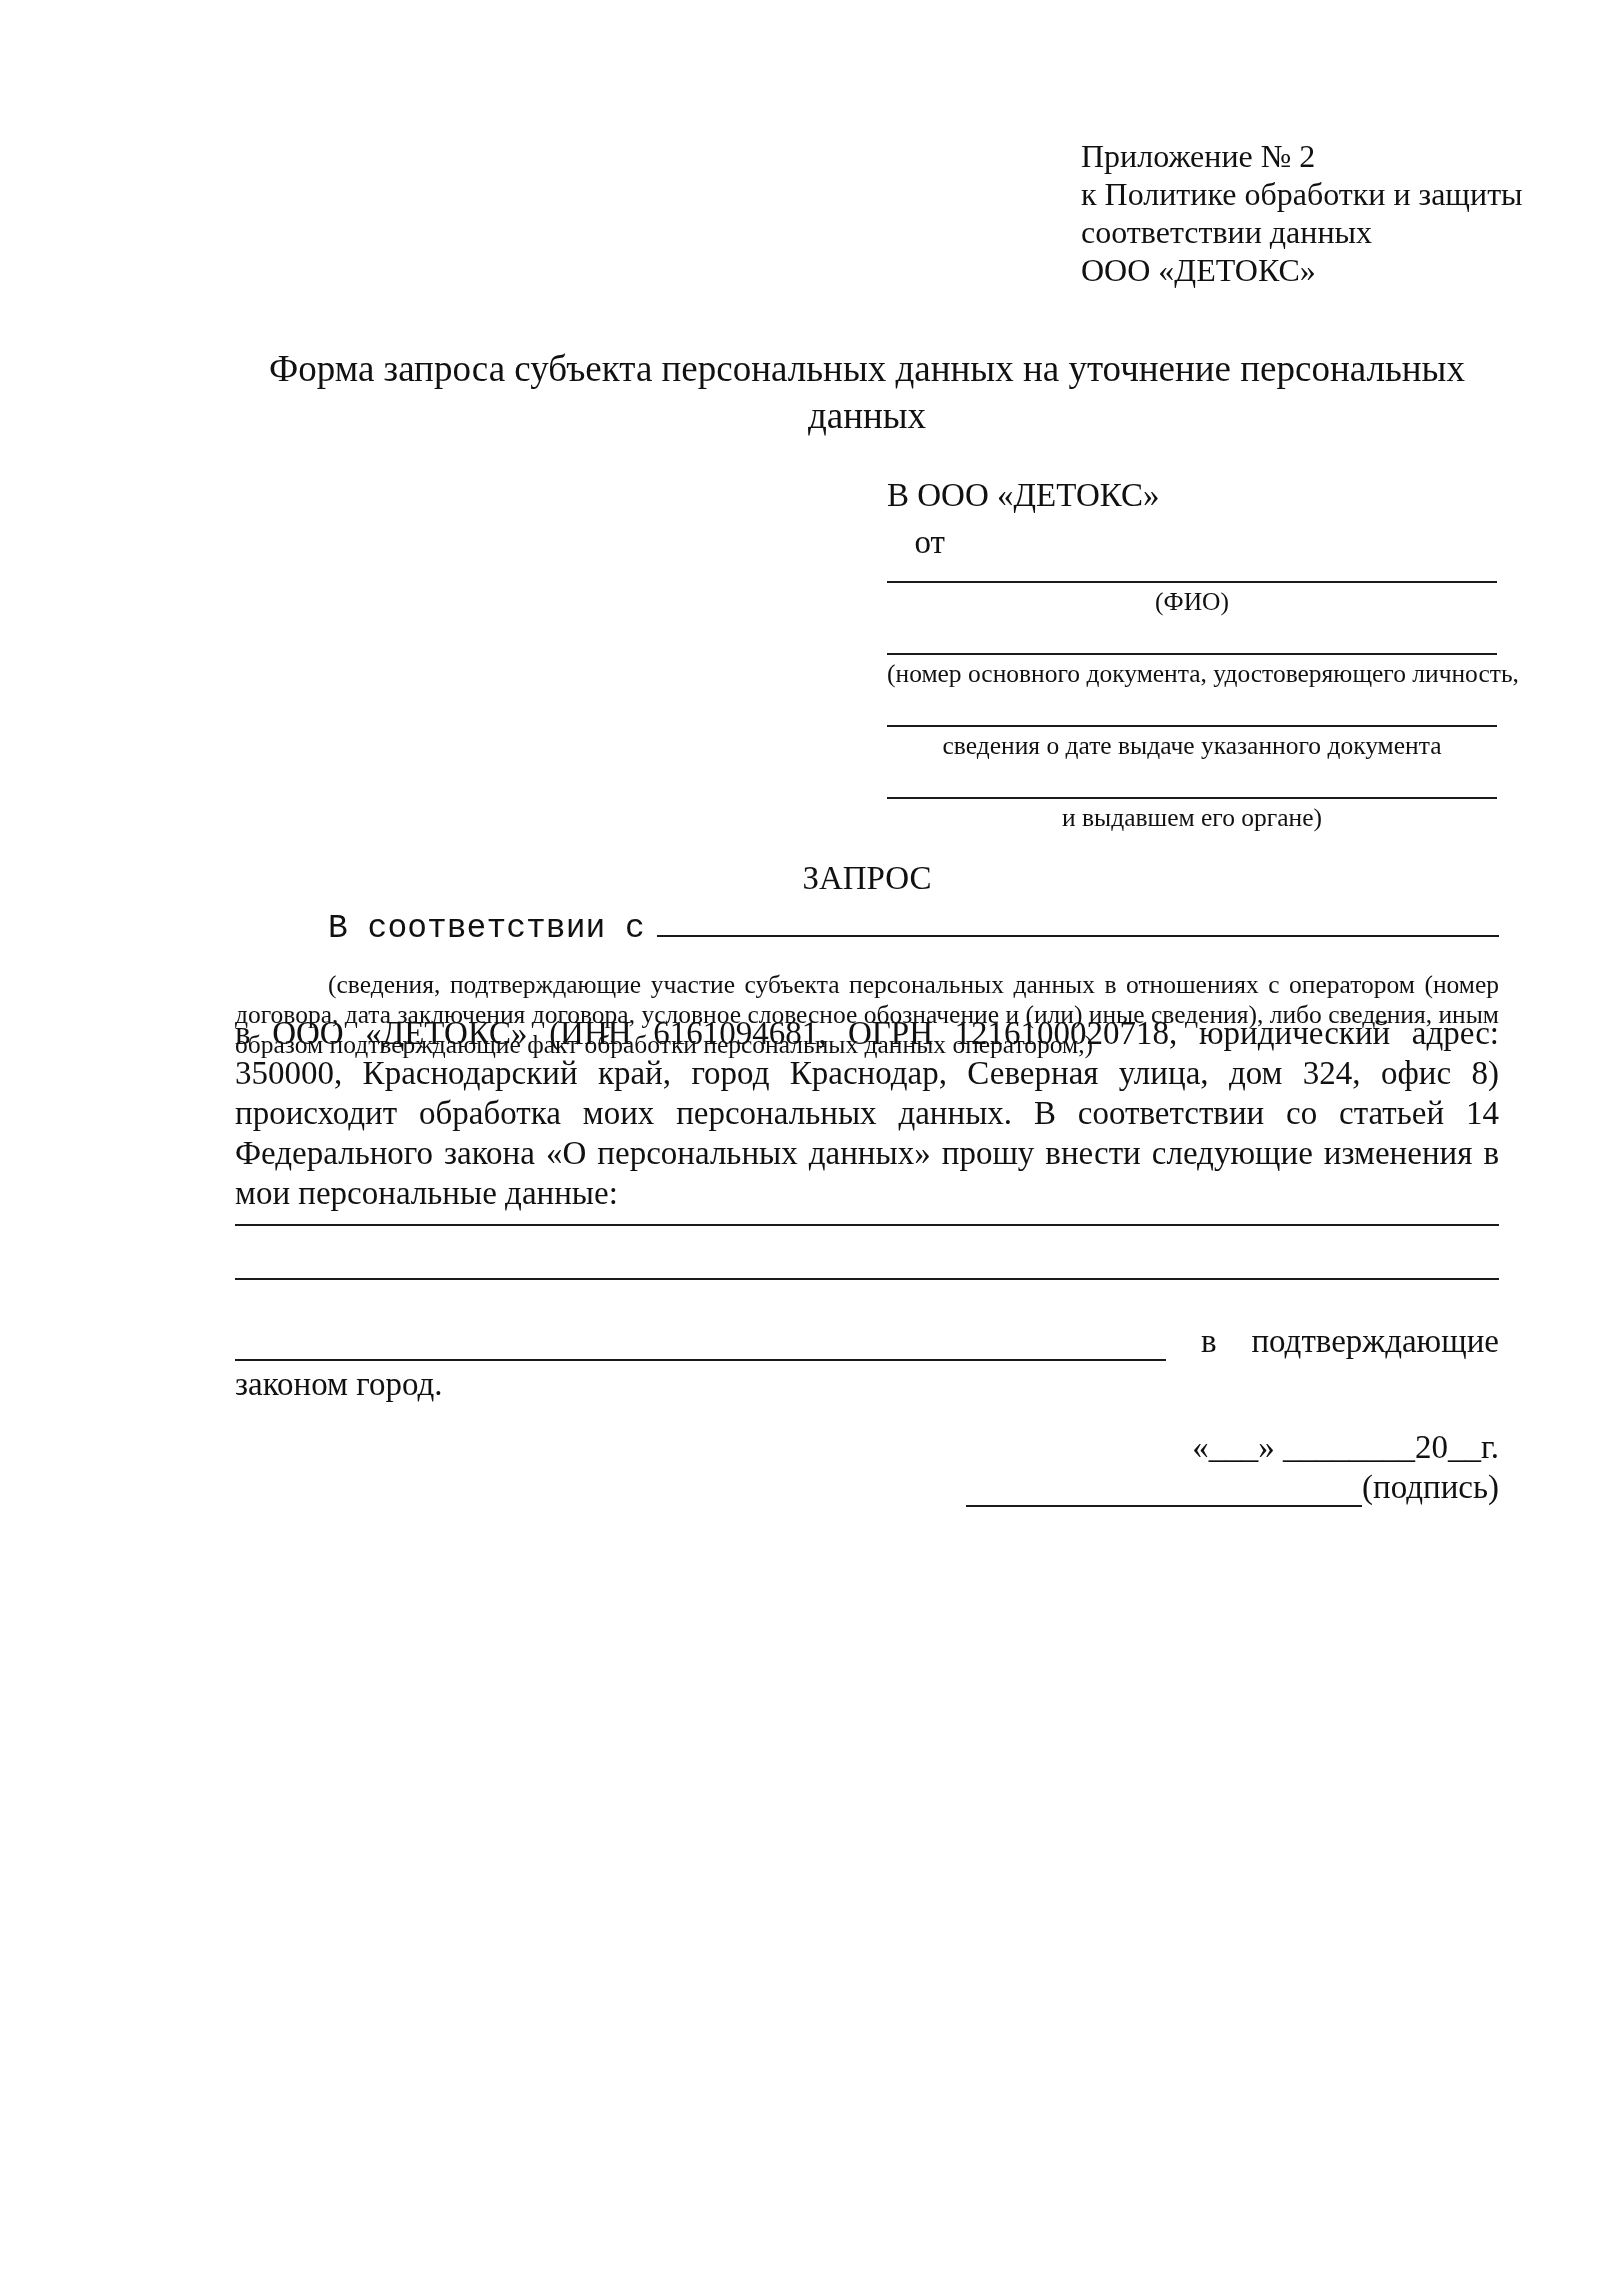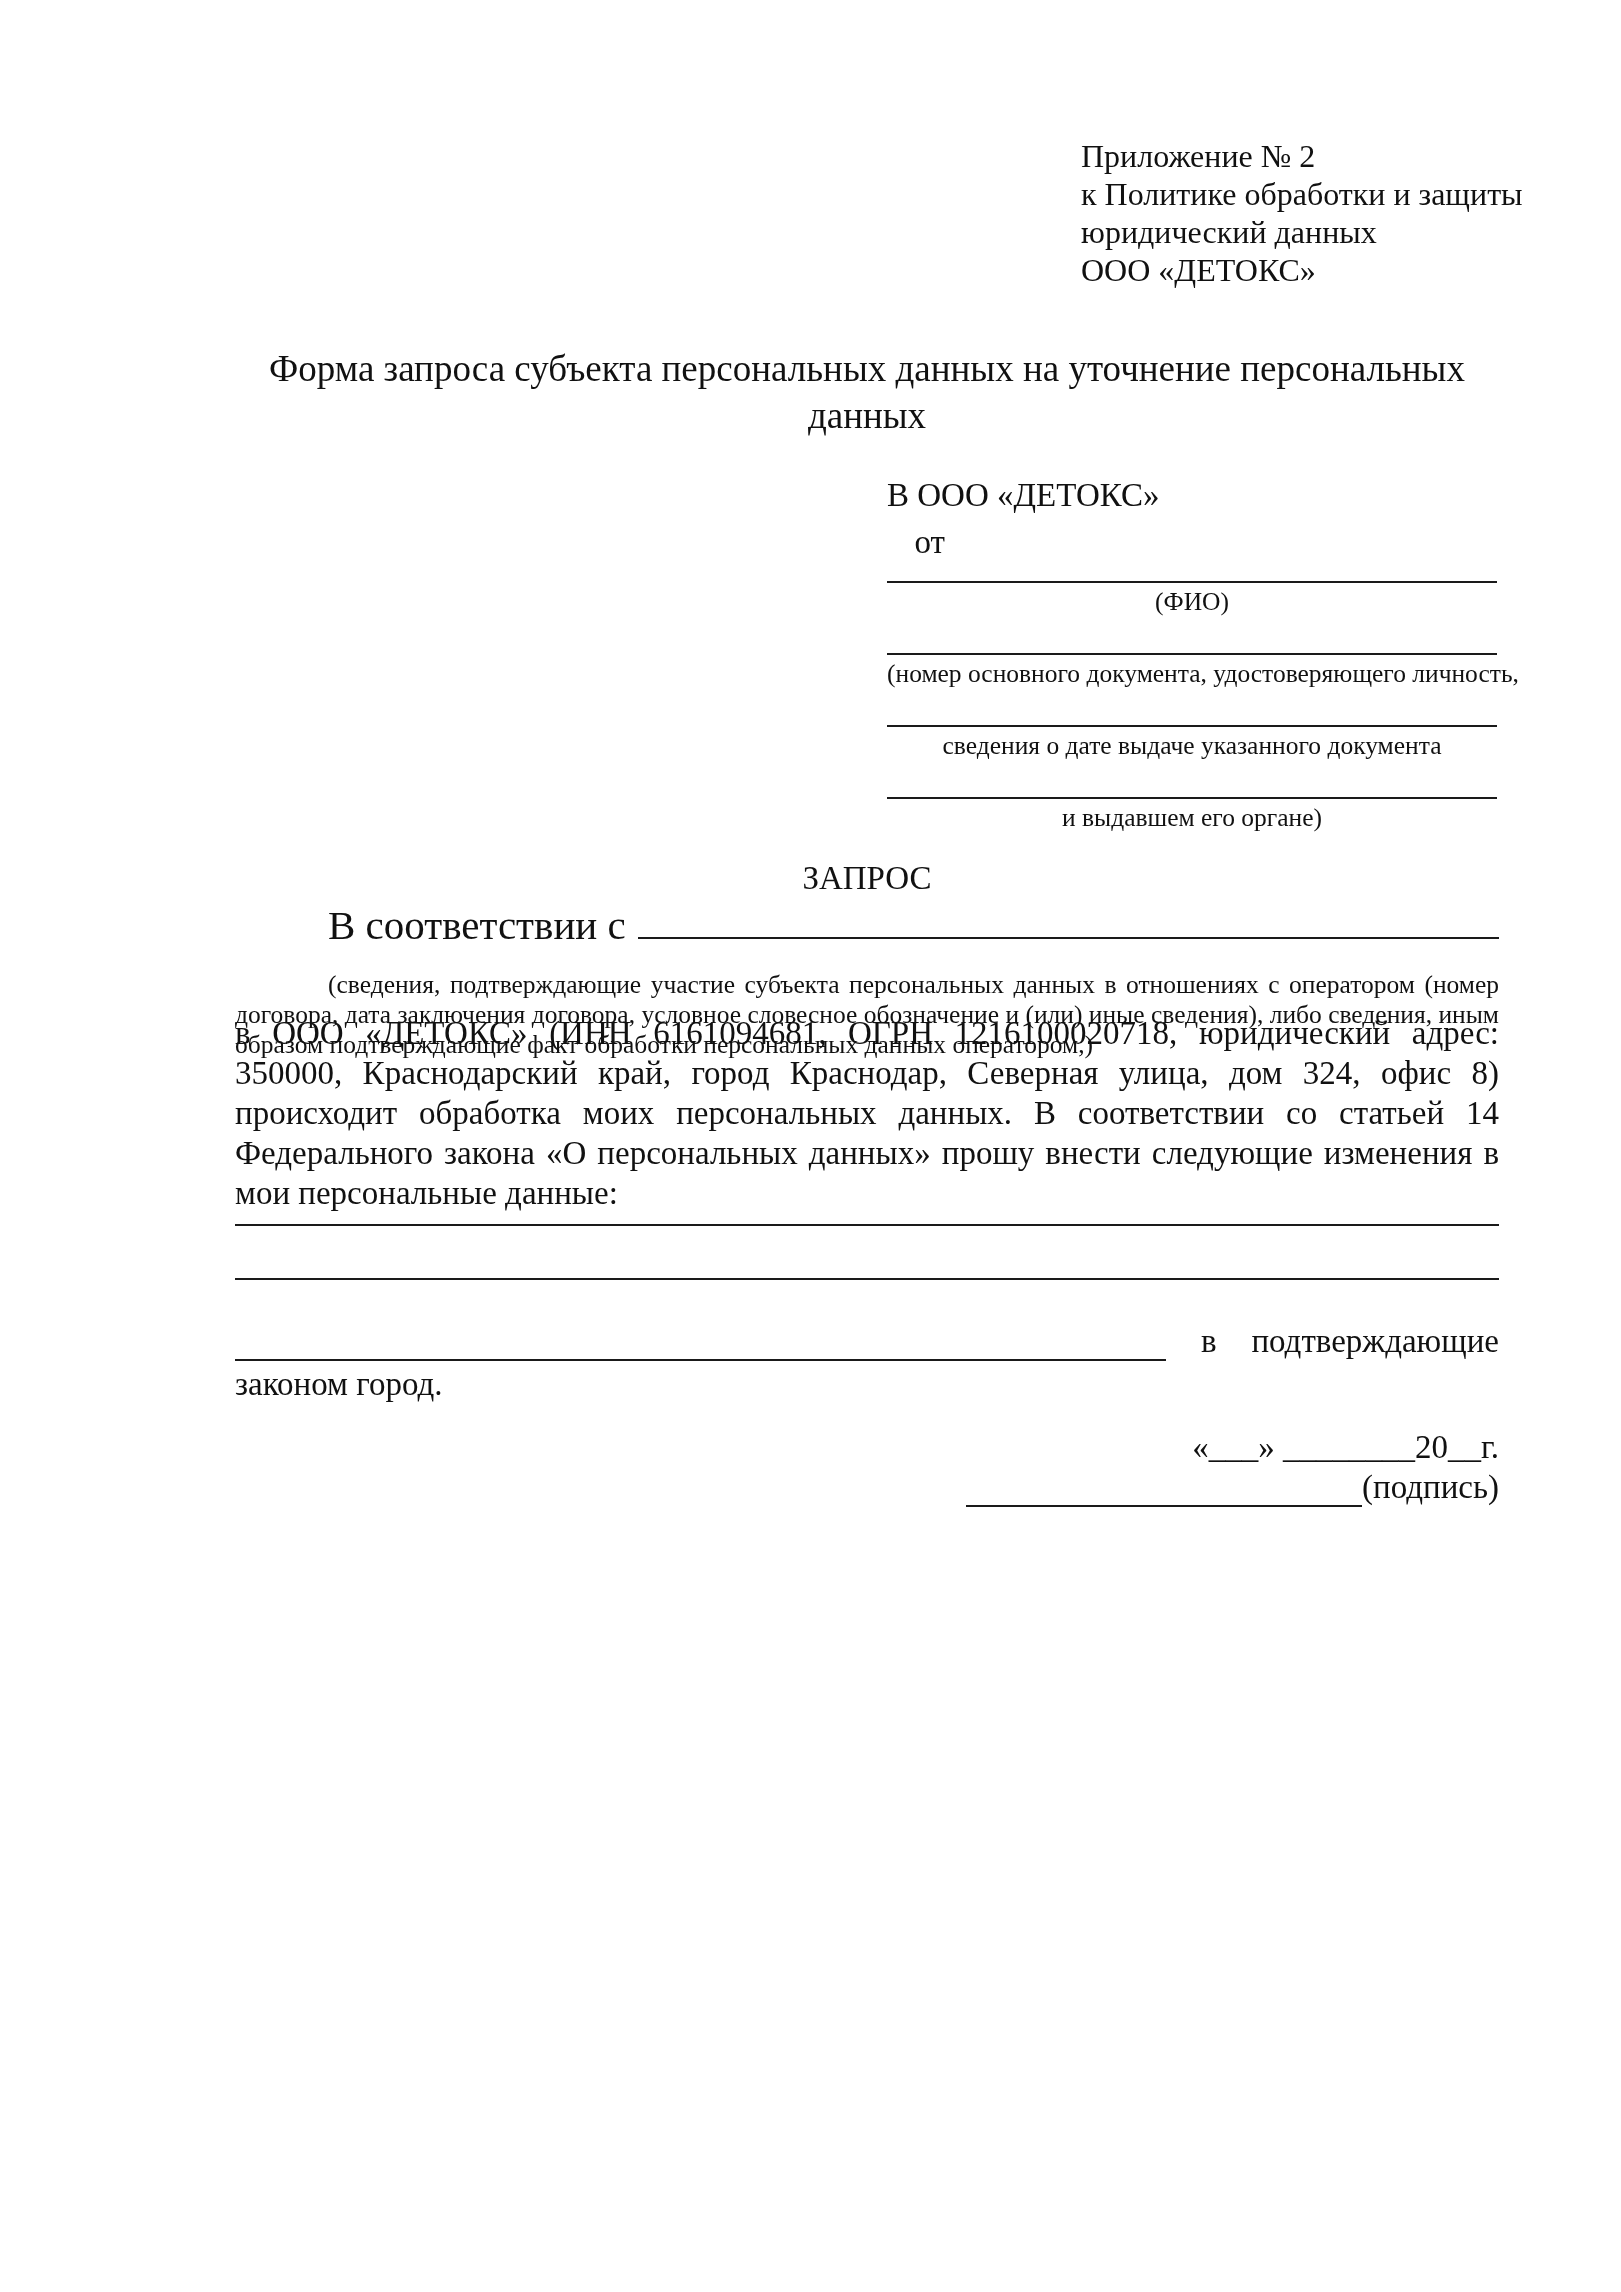--- a/index.html
+++ b/index.html
@@ -82,21 +82,22 @@
     position: absolute;
     left: 235px;
     top: 906px;
     width: 1264px;
     display: flex;
     align-items: baseline;
   }
   .intro-line .prefix {
     padding-left: 93px;
     white-space: nowrap;
-    font-size: 41px;
+    font-size: 33px;
+    font-family: Liberation Mono, monospace;
   }
   .intro-line .fill {
     flex: 1;
     border-bottom: 2.9px solid #1a1a1a;
     margin-left: 11.8px;
     height: 29px;
   }
 
   
   .note {
@@ -200,21 +201,21 @@
   }
 </style>
 </head>
 <body>
 
 <div class="page">
 
   <div class="header-block">
     <div>Приложение № 2</div>
     <div>к Политике обработки и защиты</div>
-    <div>юридический данных</div>
+    <div>соответствии данных</div>
     <div>ООО «ДЕТОКС»</div>
   </div>
 
   <h1 class="doc-title">Форма запроса субъекта персональных данных на уточнение персональных данных</h1>
 
   <div class="recipient">
     <div class="to">В ООО «ДЕТОКС»</div>
     <div class="from">от</div>
 
     <div class="field">

